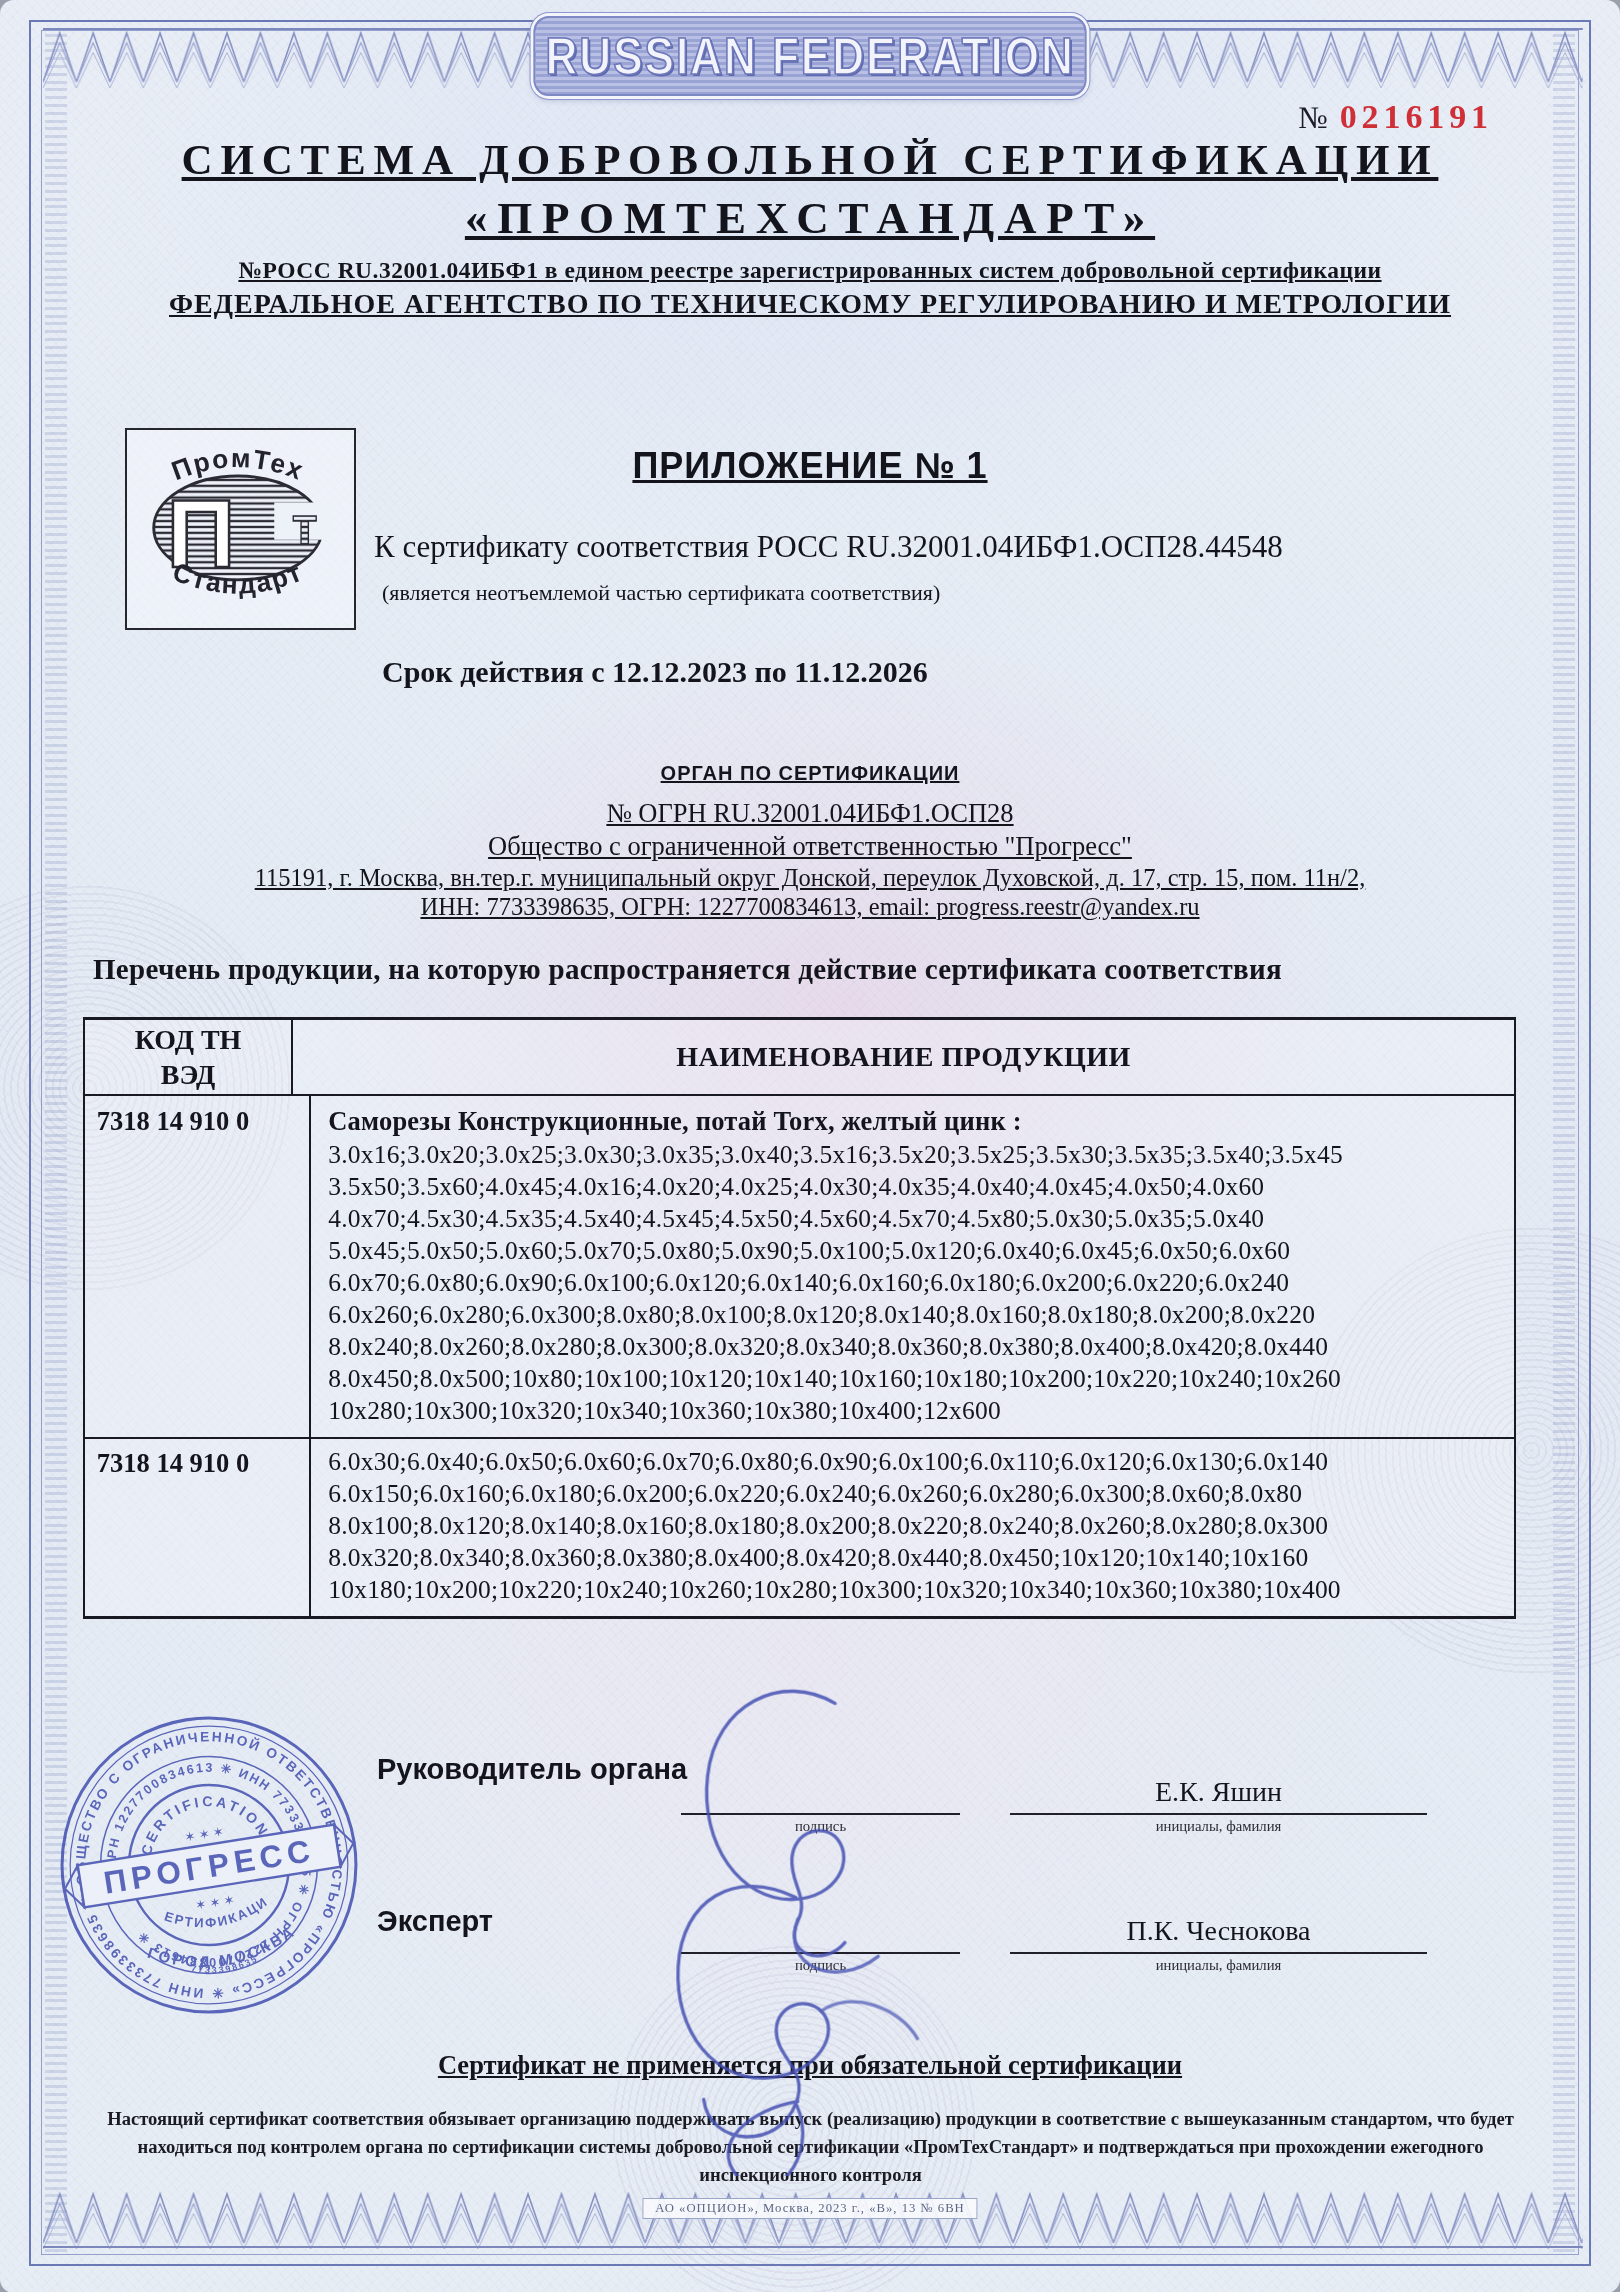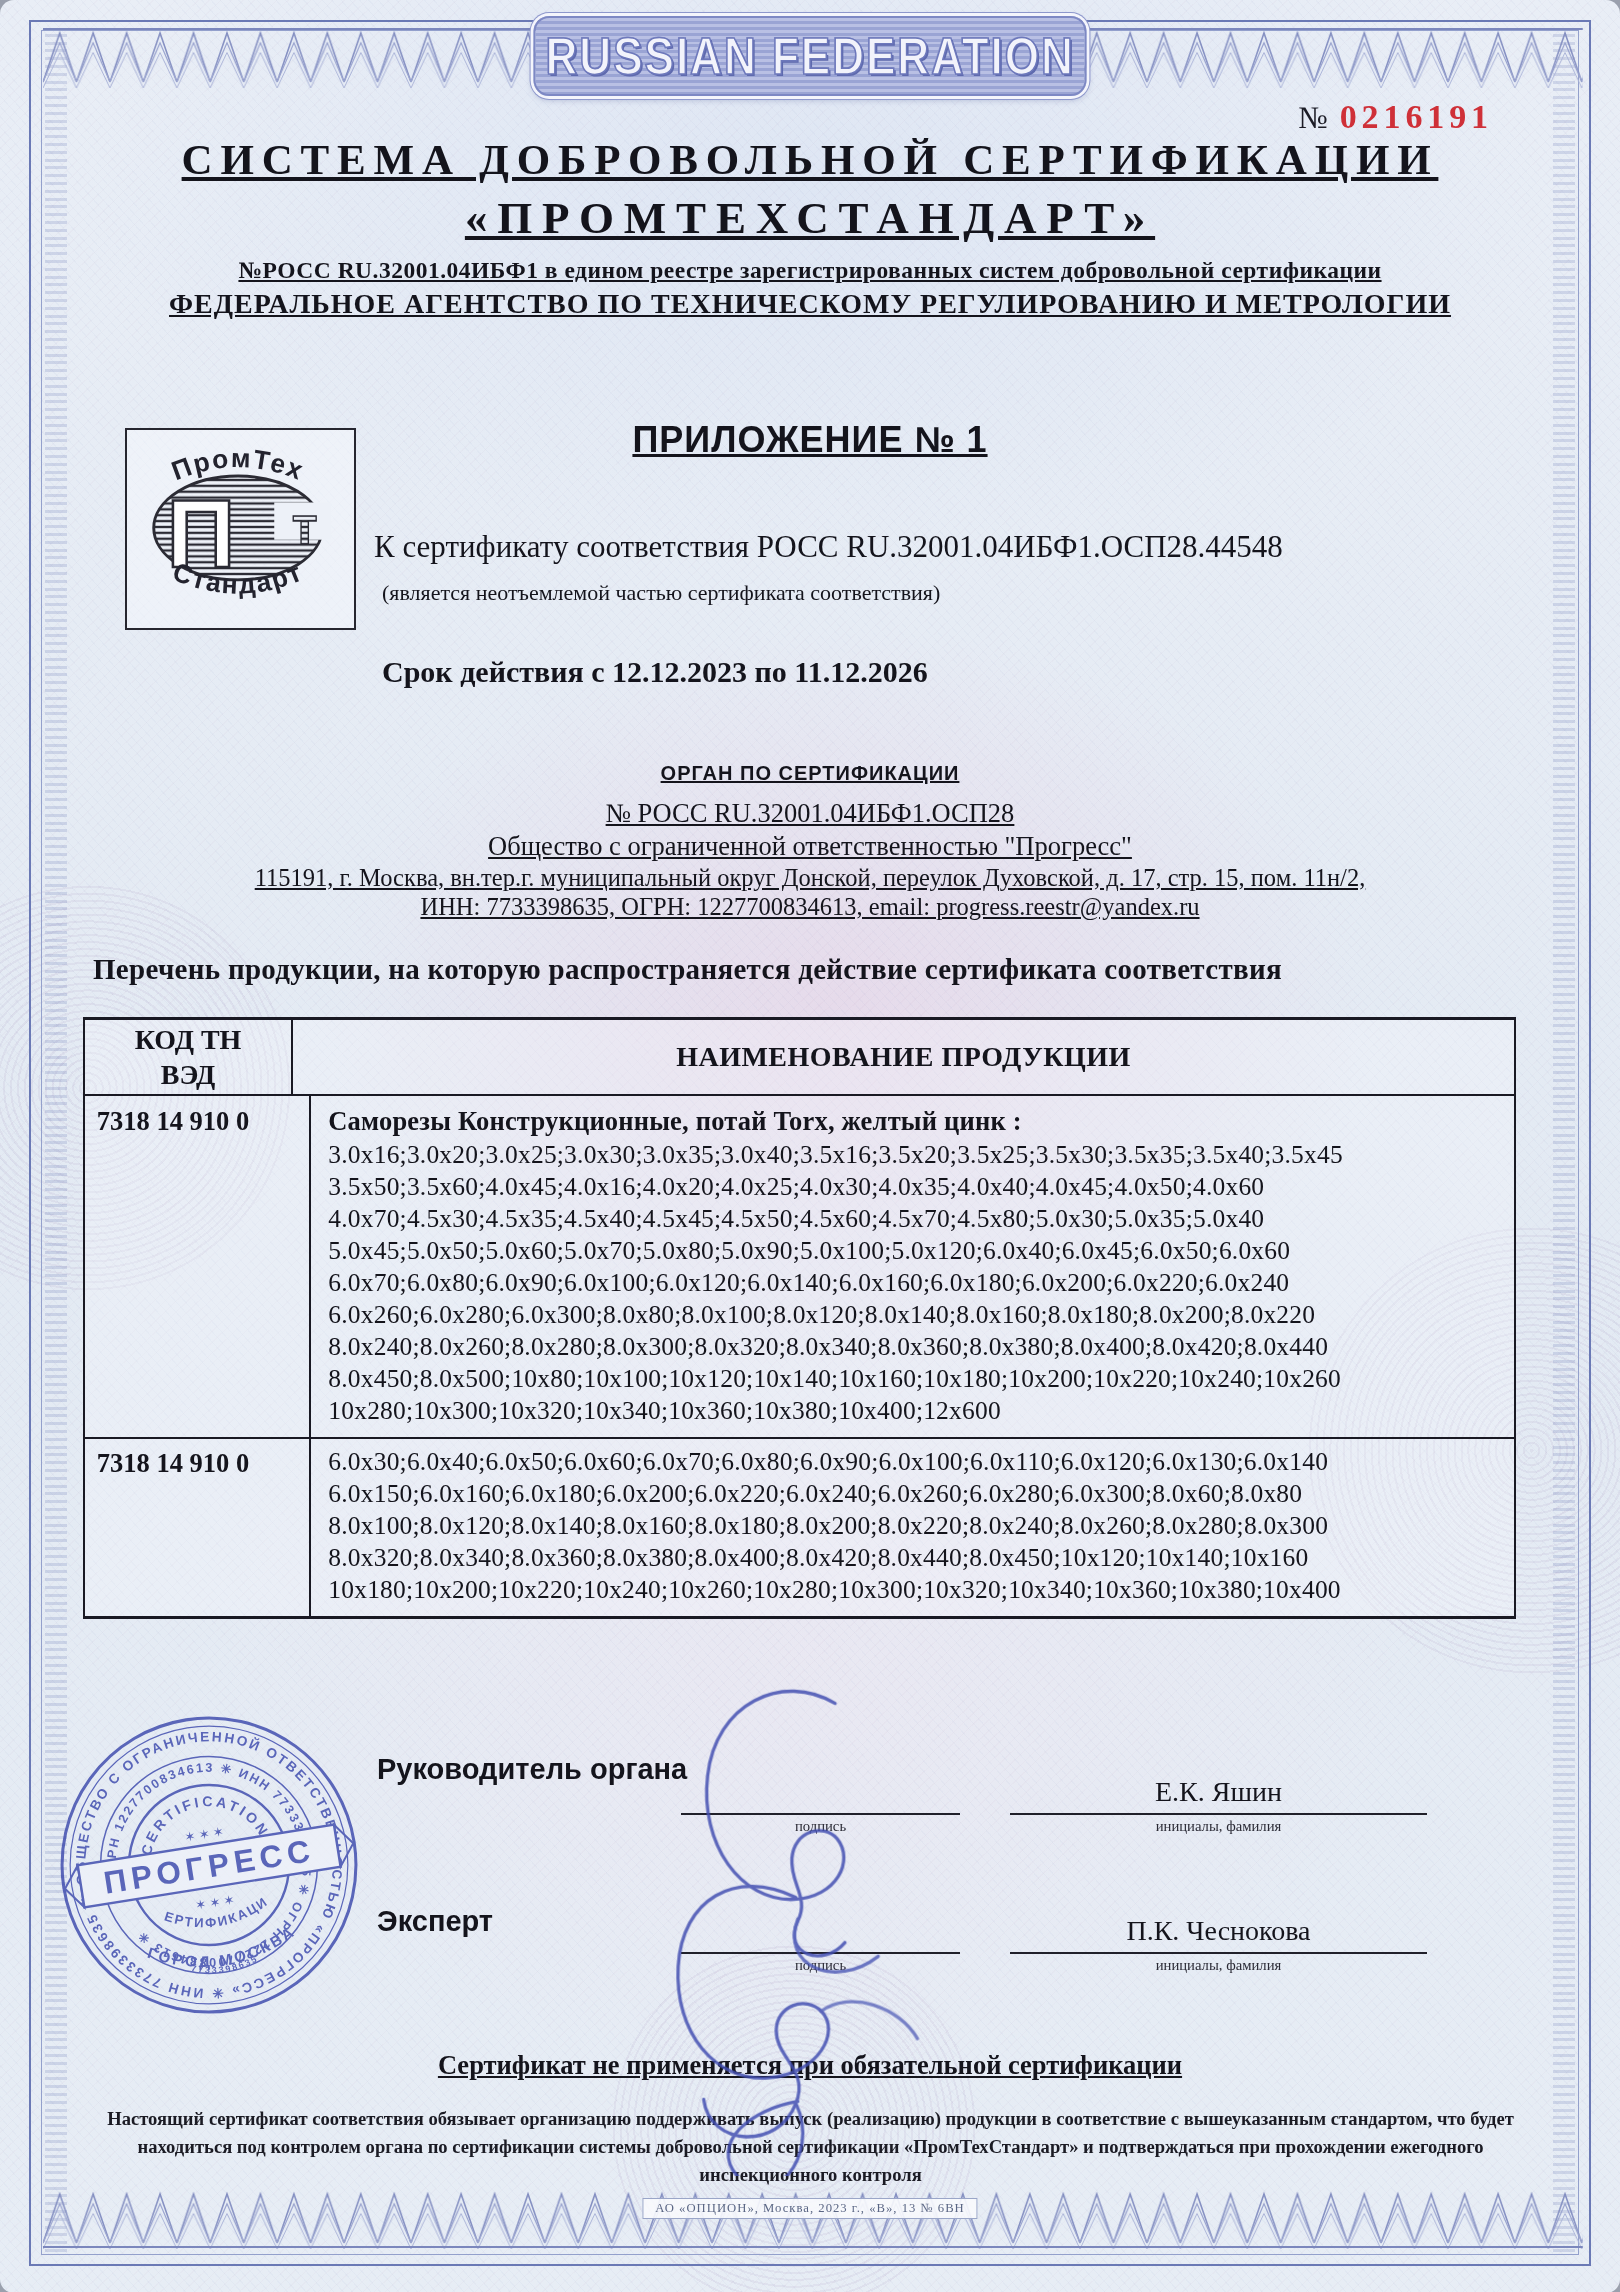--- a/index.html
+++ b/index.html
@@ -46,21 +46,21 @@
   .cert-no .val{font-size:34px;font-weight:bold;color:#cf3038;letter-spacing:4.9px;margin-left:11.8px;}
   .centered{position:absolute;left:0;width:100%;text-align:center;text-decoration:underline;}
   .title1{top:135px;font-size:43px;font-weight:600;letter-spacing:7.8px;}
   .title2{top:192px;font-size:45px;font-weight:bold;letter-spacing:9.8px;}
   .registry{top:257px;font-size:23.5px;font-weight:bold;letter-spacing:0.5px;}
   .agency{top:288px;font-size:28px;font-weight:bold;letter-spacing:1px;}
   
   .logo-box{position:absolute;left:125px;top:428px;width:227px;height:198px;border:2.9px solid #26262f;
     background:rgba(248,250,254,.45);z-index:3;}
   
-  .appendix-title{top:419px;font-family:"Liberation Sans",sans-serif;font-weight:bold;font-size:36px;letter-spacing:1px;}
+  .appendix-title{top:445px;font-family:"Liberation Sans",sans-serif;font-weight:bold;font-size:36px;letter-spacing:1px;}
   .cert-ref{position:absolute;left:374px;top:529px;font-size:31px;text-align:right;}
   .integral{position:absolute;left:382px;top:580px;font-size:22px;}
   .validity{position:absolute;left:382px;top:655px;font-size:30px;font-weight:600;}
   
   .organ-title{top:762px;font-family:"Liberation Sans",sans-serif;font-weight:bold;font-size:20px;letter-spacing:1px;}
   .organ-no{top:798px;font-size:26.5px;}
   .organ-name{top:831px;font-size:26.5px;}
   .organ-addr{top:864px;font-size:24.5px;}
   .organ-contacts{top:893px;font-size:24.5px;}
   .products-heading{position:absolute;left:93px;top:953px;font-size:29px;font-weight:bold;letter-spacing:0.3px;}
@@ -160,21 +160,21 @@
       </text>
     </svg>
   </div>
 
   <div class="centered appendix-title">ПРИЛОЖЕНИЕ № 1</div>
   <div class="cert-ref">К сертификату соответствия РОСС RU.32001.04ИБФ1.ОСП28.44548</div>
   <div class="integral">(является неотъемлемой частью сертификата соответствия)</div>
   <div class="validity">Срок действия с 12.12.2023 по 11.12.2026</div>
 
   <div class="centered organ-title">ОРГАН ПО СЕРТИФИКАЦИИ</div>
-  <div class="centered organ-no">№ РОСС RU.32001.04ИБФ1.ОСП28</div>
+  <div class="centered organ-no">№ ОГРН RU.32001.04ИБФ1.ОСП28</div>
   <div class="centered organ-name">Общество с ограниченной ответственностью "Прогресс"</div>
   <div class="centered organ-addr">115191, г. Москва, вн.тер.г. муниципальный округ Донской, переулок Духовской, д. 17, стр. 15, пом. 11н/2,</div>
   <div class="centered organ-contacts">ИНН: 7733398635, ОГРН: 1227700834613, email: progress.reestr@yandex.ru</div>
 
   <div class="products-heading">Перечень продукции, на которую распространяется действие сертификата соответствия</div>
 
   <div class="ptable">
     <div class="thead">
       <div class="tcell-code">
         <div class="thead-code-text">КОД ТН ВЭД</div>

